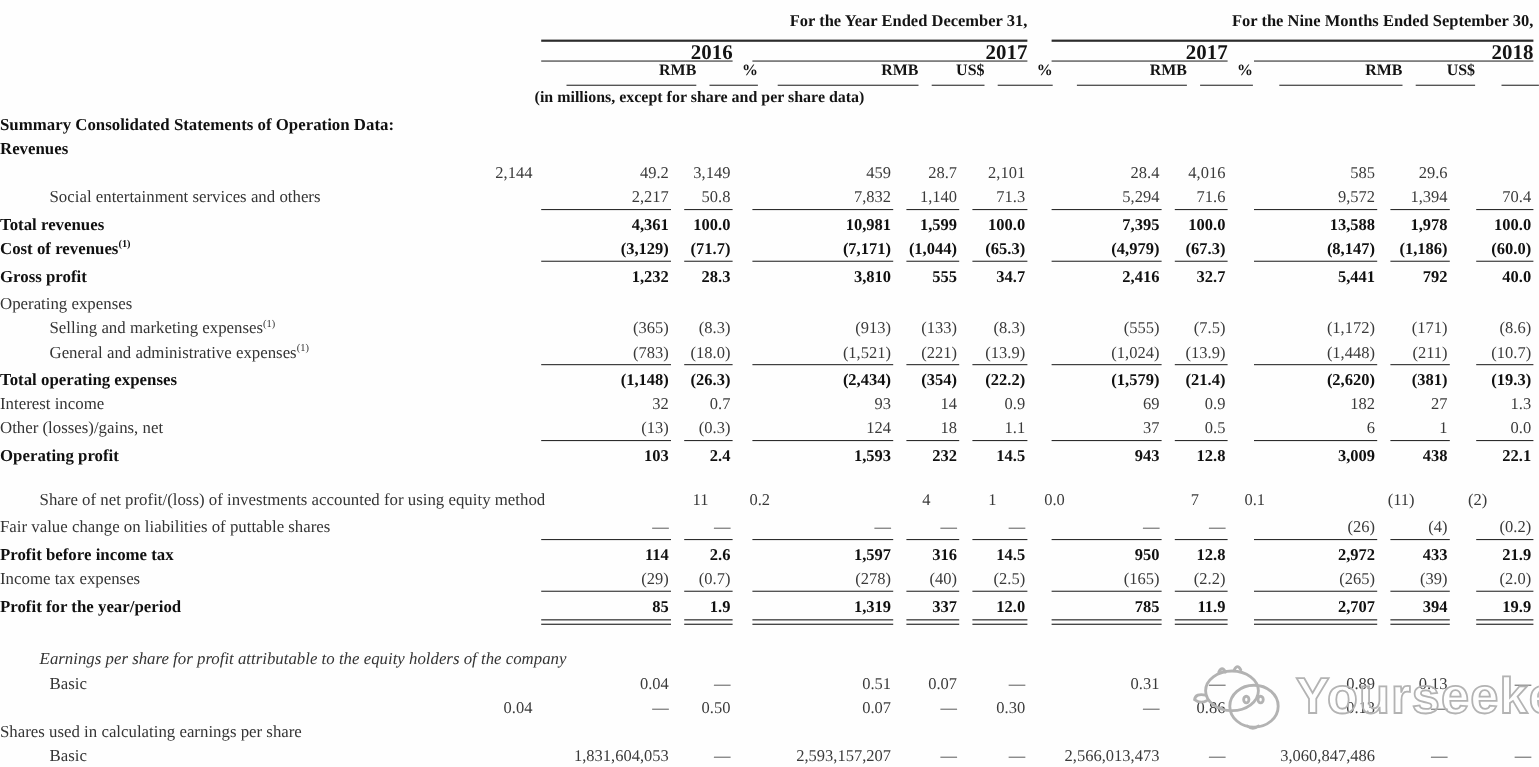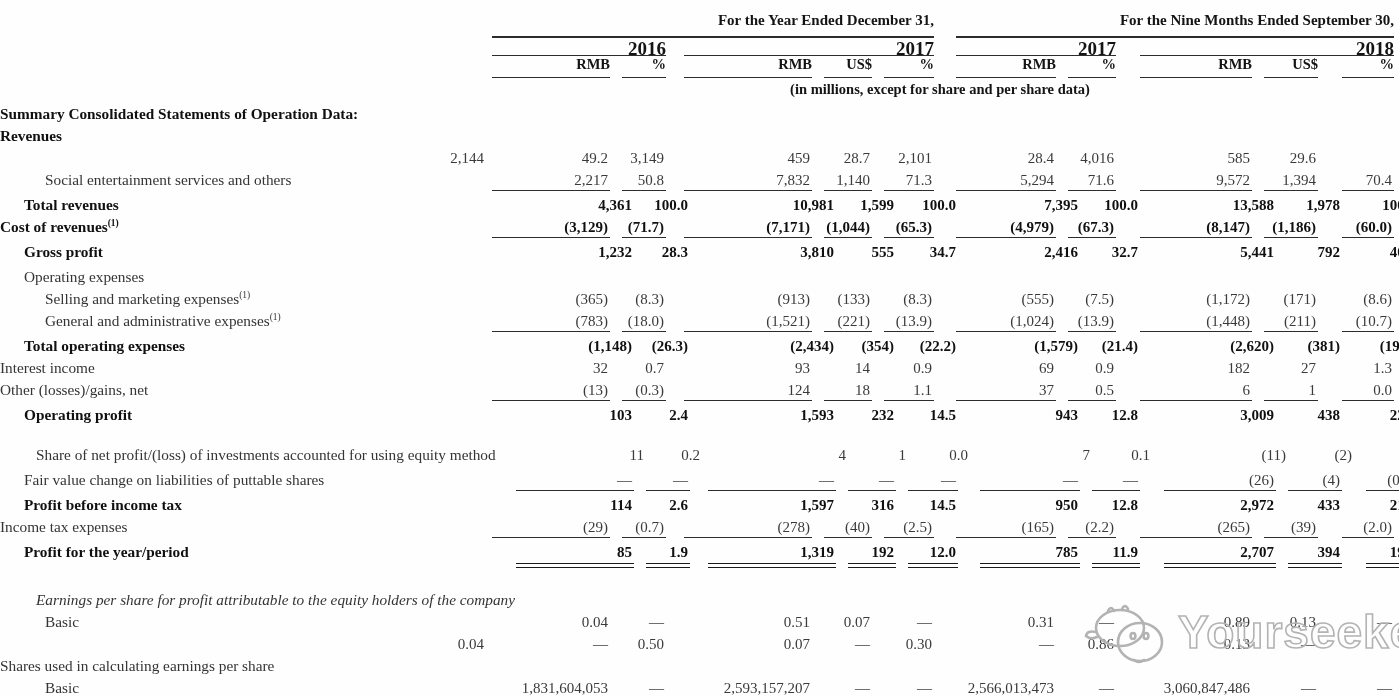--- a/index.html
+++ b/index.html
@@ -4,54 +4,54 @@
 <style>
   * { margin:0; padding:0; box-sizing:border-box; }
   body { background:#ffffff; }
   .page {
     position:relative; width:1399px; height:697px; background:#fefefe;
     font-family:"Liberation Serif", serif; color:#333; overflow:hidden;
   }
   
   .gr-groups { display:grid; grid-template-columns:486px 448px 460px; }
   .gr-years  { display:grid; grid-template-columns:486px 180px 268px 182px 278px; }
-  .gr-cols   { display:grid; grid-template-columns:486px 124px 56px 146px 60px 62px 122px 60px 136px 66px 76px; }
+  .gr-cols   { display:grid; grid-template-columns:486px 124px 56px 146px 60px 62px 122px 60px 136px 66px 76px;margin-left:23px; }
   .trow      { display:grid; grid-template-columns:486px 124px 56px 146px 60px 62px 122px 60px 136px 66px 76px; height:22px; align-items:end; }
 
   
   .thead { padding-top:12px; }
   .hcell { position:relative; text-align:right; font-weight:bold; color:#141414; }
   .gcell { font-size:15px; height:26px; padding-left:var(--lo,12px); }
   .ycell { font-size:19px; height:18px; padding-left:var(--lo,12px); }
   .ccell { font-size:14.5px; height:22px; padding-left:var(--lo,12px); }
   .gcell::after, .ycell::after, .ccell::after {
     content:""; position:absolute; left:var(--lo,12px); right:0; bottom:0;
     border-bottom:2px solid #2c2c2c;
   }
   .ycell::after, .ccell::after { border-bottom-width:1.7px; }
   .units-row { display:grid; grid-template-columns:486px 908px; }
-  .units { text-align:center; font-weight:bold; font-size:14.5px; color:#141414; padding-top:3px; height:21px; }
+  .units { text-align:left; font-weight:bold; font-size:14.5px; color:#141414; padding-top:3px; height:21px; }
 
   
   .c1 { --lo:6px; } .c2 { --lo:12px; } .c3 { --lo:18px; } .c4 { --lo:12px; }
   .c5 { --lo:12px; } .c6 { --lo:22px; } .c7 { --lo:12px; } .c8 { --lo:24px; }
   .c9 { --lo:12px; } .c10 { --lo:24px; }
   .g1 { --lo:6px; } .g2 { --lo:22px; }
   .y1 { --lo:6px; } .y2 { --lo:18px; } .y3 { --lo:22px; } .y4 { --lo:24px; }
 
   
   .tbody { margin-top:2px; }
   .cell { position:relative; }
   .lab { font-size:15.3px; line-height:19px; align-self:end; color:#343434; }
   .num { text-align:right; font-size:15px; padding-right:2px; color:#3a3a3a; white-space:nowrap; }
   .bold .lab, .bold .num { font-weight:bold; color:#101010; }
   .ind1 { padding-left:45px; }
   .hang { padding-left:28px; text-indent:-28px; }
   .tall { height:40px;margin-left:36px; }
-  .sp   { margin-top:3px;margin-left:24px; }
+  .sp   { margin-top:3px; }
   .sp2  { margin-top:8px;font-style:italic; }
   .rule .num::after {
     content:""; position:absolute; left:var(--lo,12px); right:0; bottom:-2px;
     border-bottom:1.6px solid #2c2c2c;
   }
   .ruledbl .num::after {
     content:""; position:absolute; left:var(--lo,12px); right:0; bottom:-7px;
     height:3.5px; border-top:1.8px solid #1a1a1a; border-bottom:1.8px solid #1a1a1a;
   }
   sup { font-size:9.5px; vertical-align:super; line-height:0; }
@@ -337,21 +337,21 @@
         <div class="cell num c7">(2.2)</div>
         <div class="cell num c8">(265)</div>
         <div class="cell num c9">(39)</div>
         <div class="cell num c10">(2.0)</div>
       </div>
       <div class="trow bold sp ruledbl">
         <div class="cell lab">Profit for the year/period</div>
         <div class="cell num c1">85</div>
         <div class="cell num c2">1.9</div>
         <div class="cell num c3">1,319</div>
-        <div class="cell num c4">192</div>
+        <div class="cell num c4">337</div>
         <div class="cell num c5">12.0</div>
         <div class="cell num c6">785</div>
         <div class="cell num c7">11.9</div>
         <div class="cell num c8">2,707</div>
         <div class="cell num c9">394</div>
         <div class="cell num c10">19.9</div>
       </div>
       <div class="trow tall sp2">
         <div class="cell lab hang">Earnings per share for profit attributable to the equity holders of the company</div>
         <div class="cell num c1"></div>

